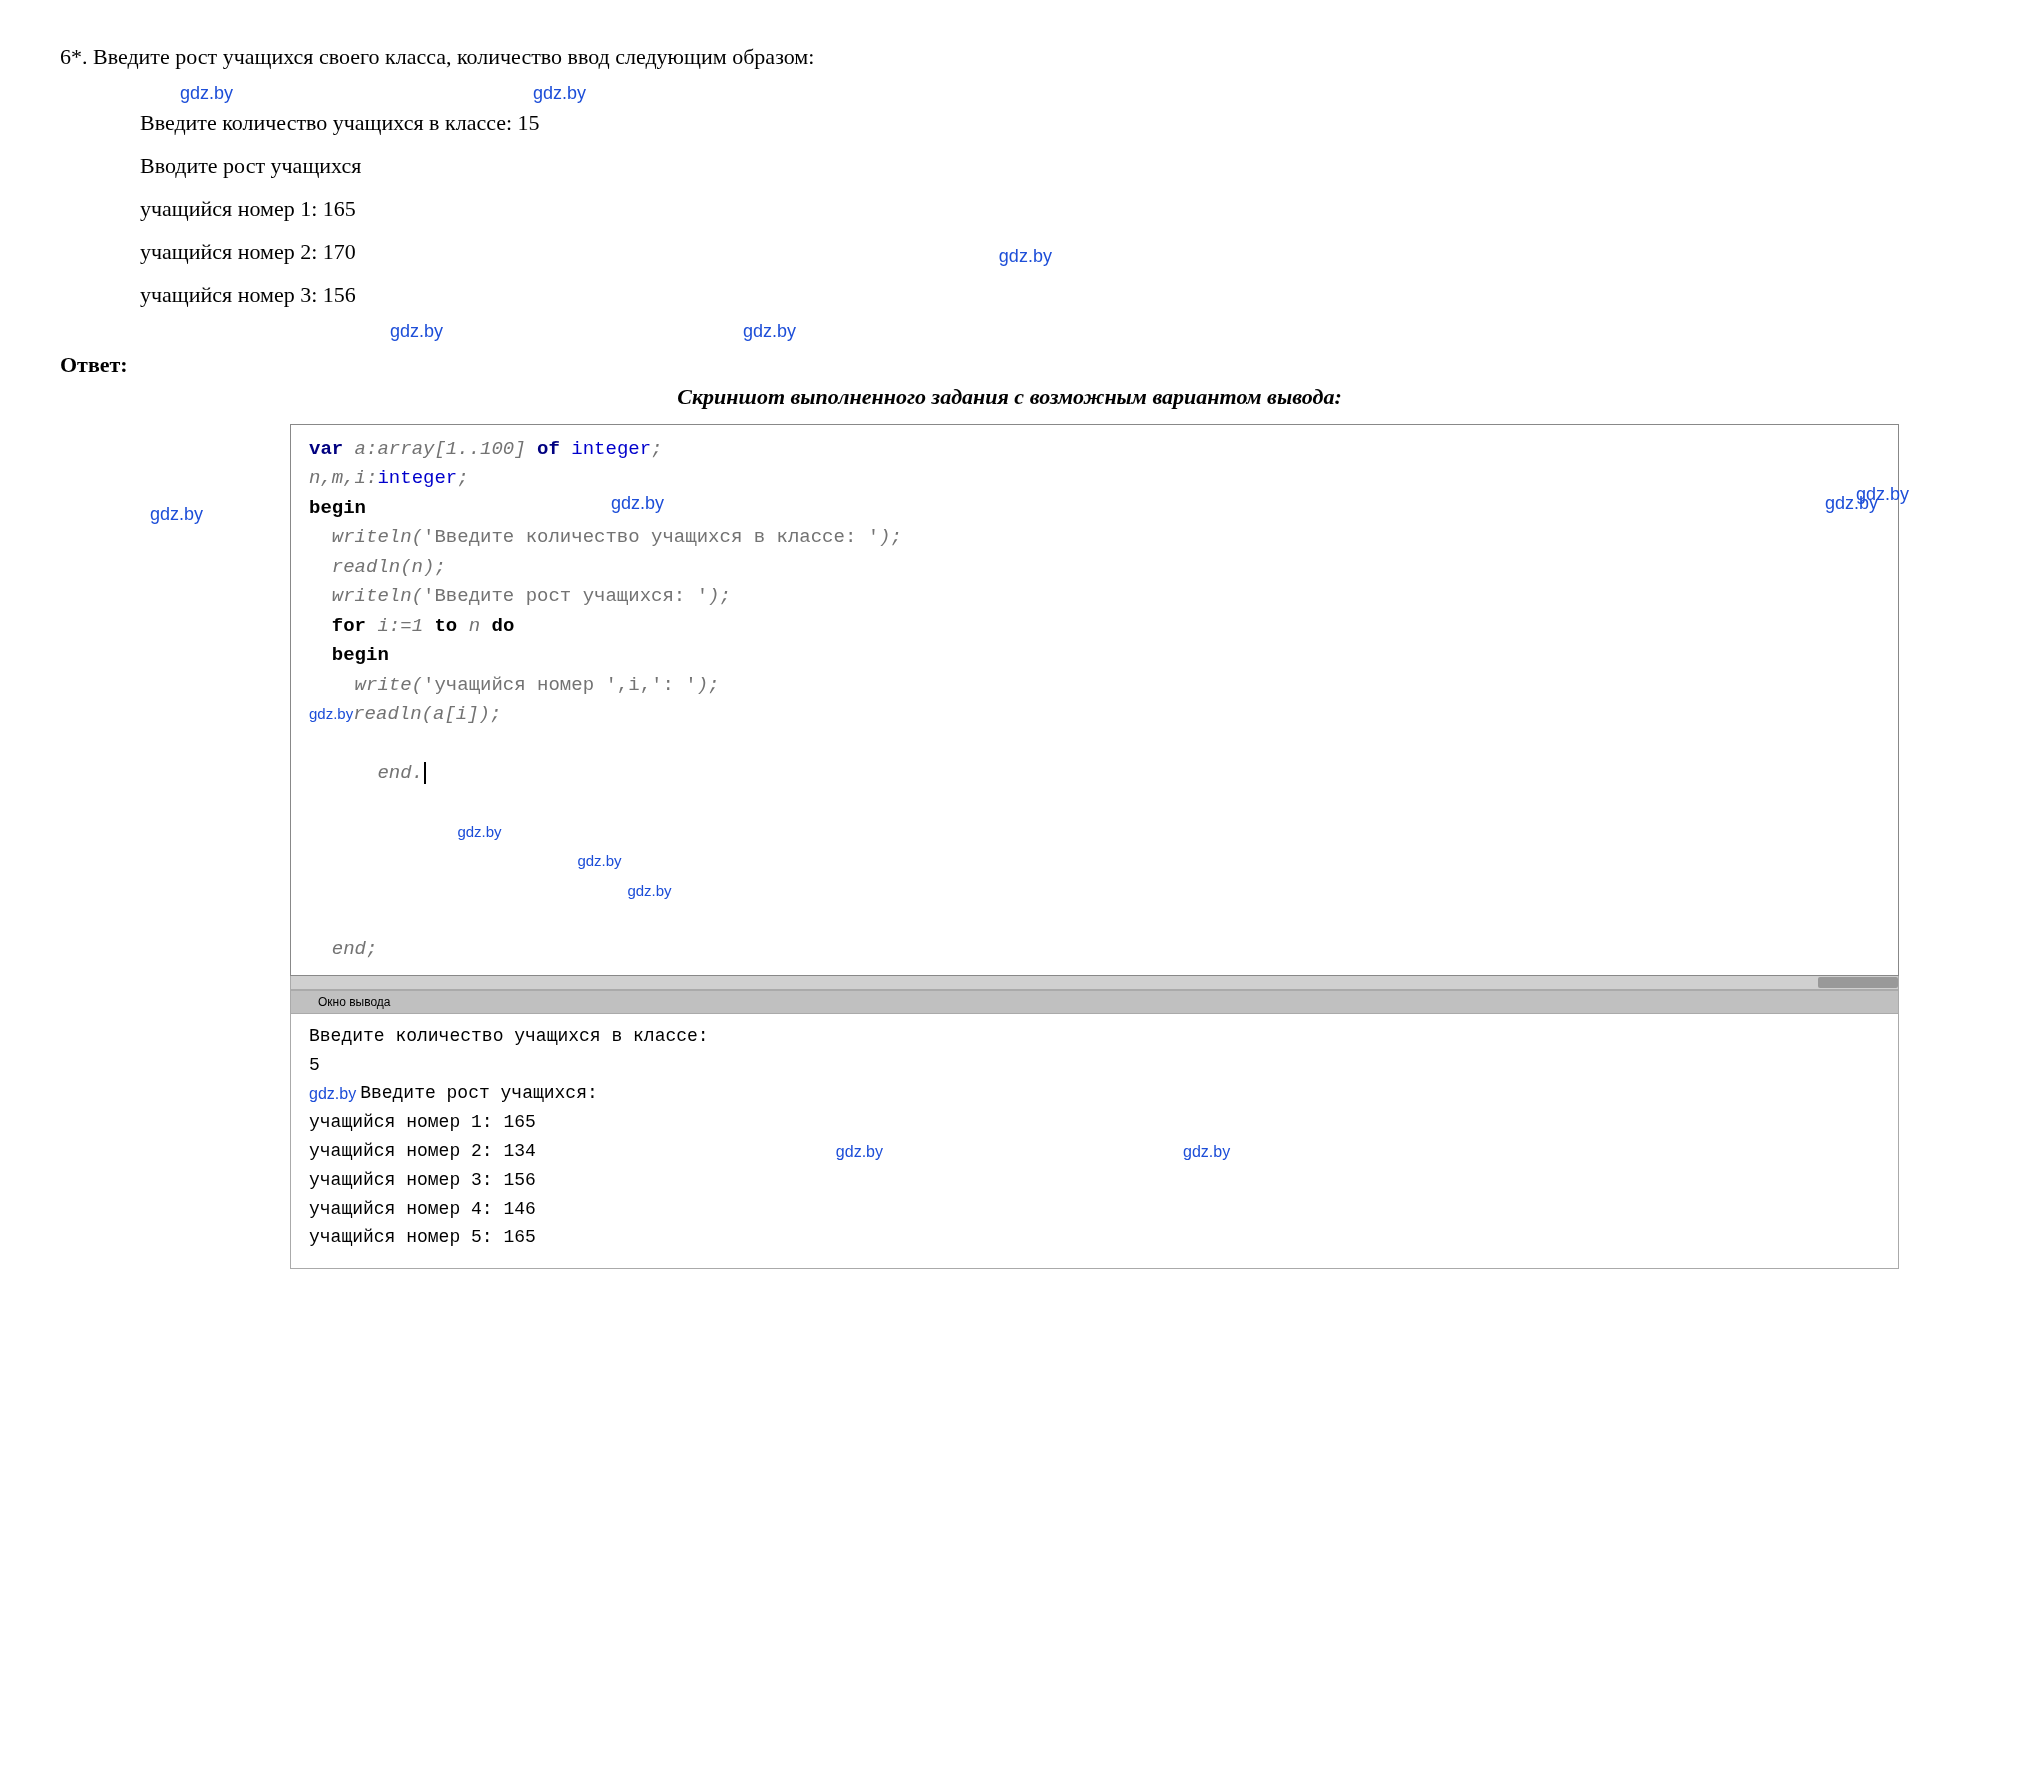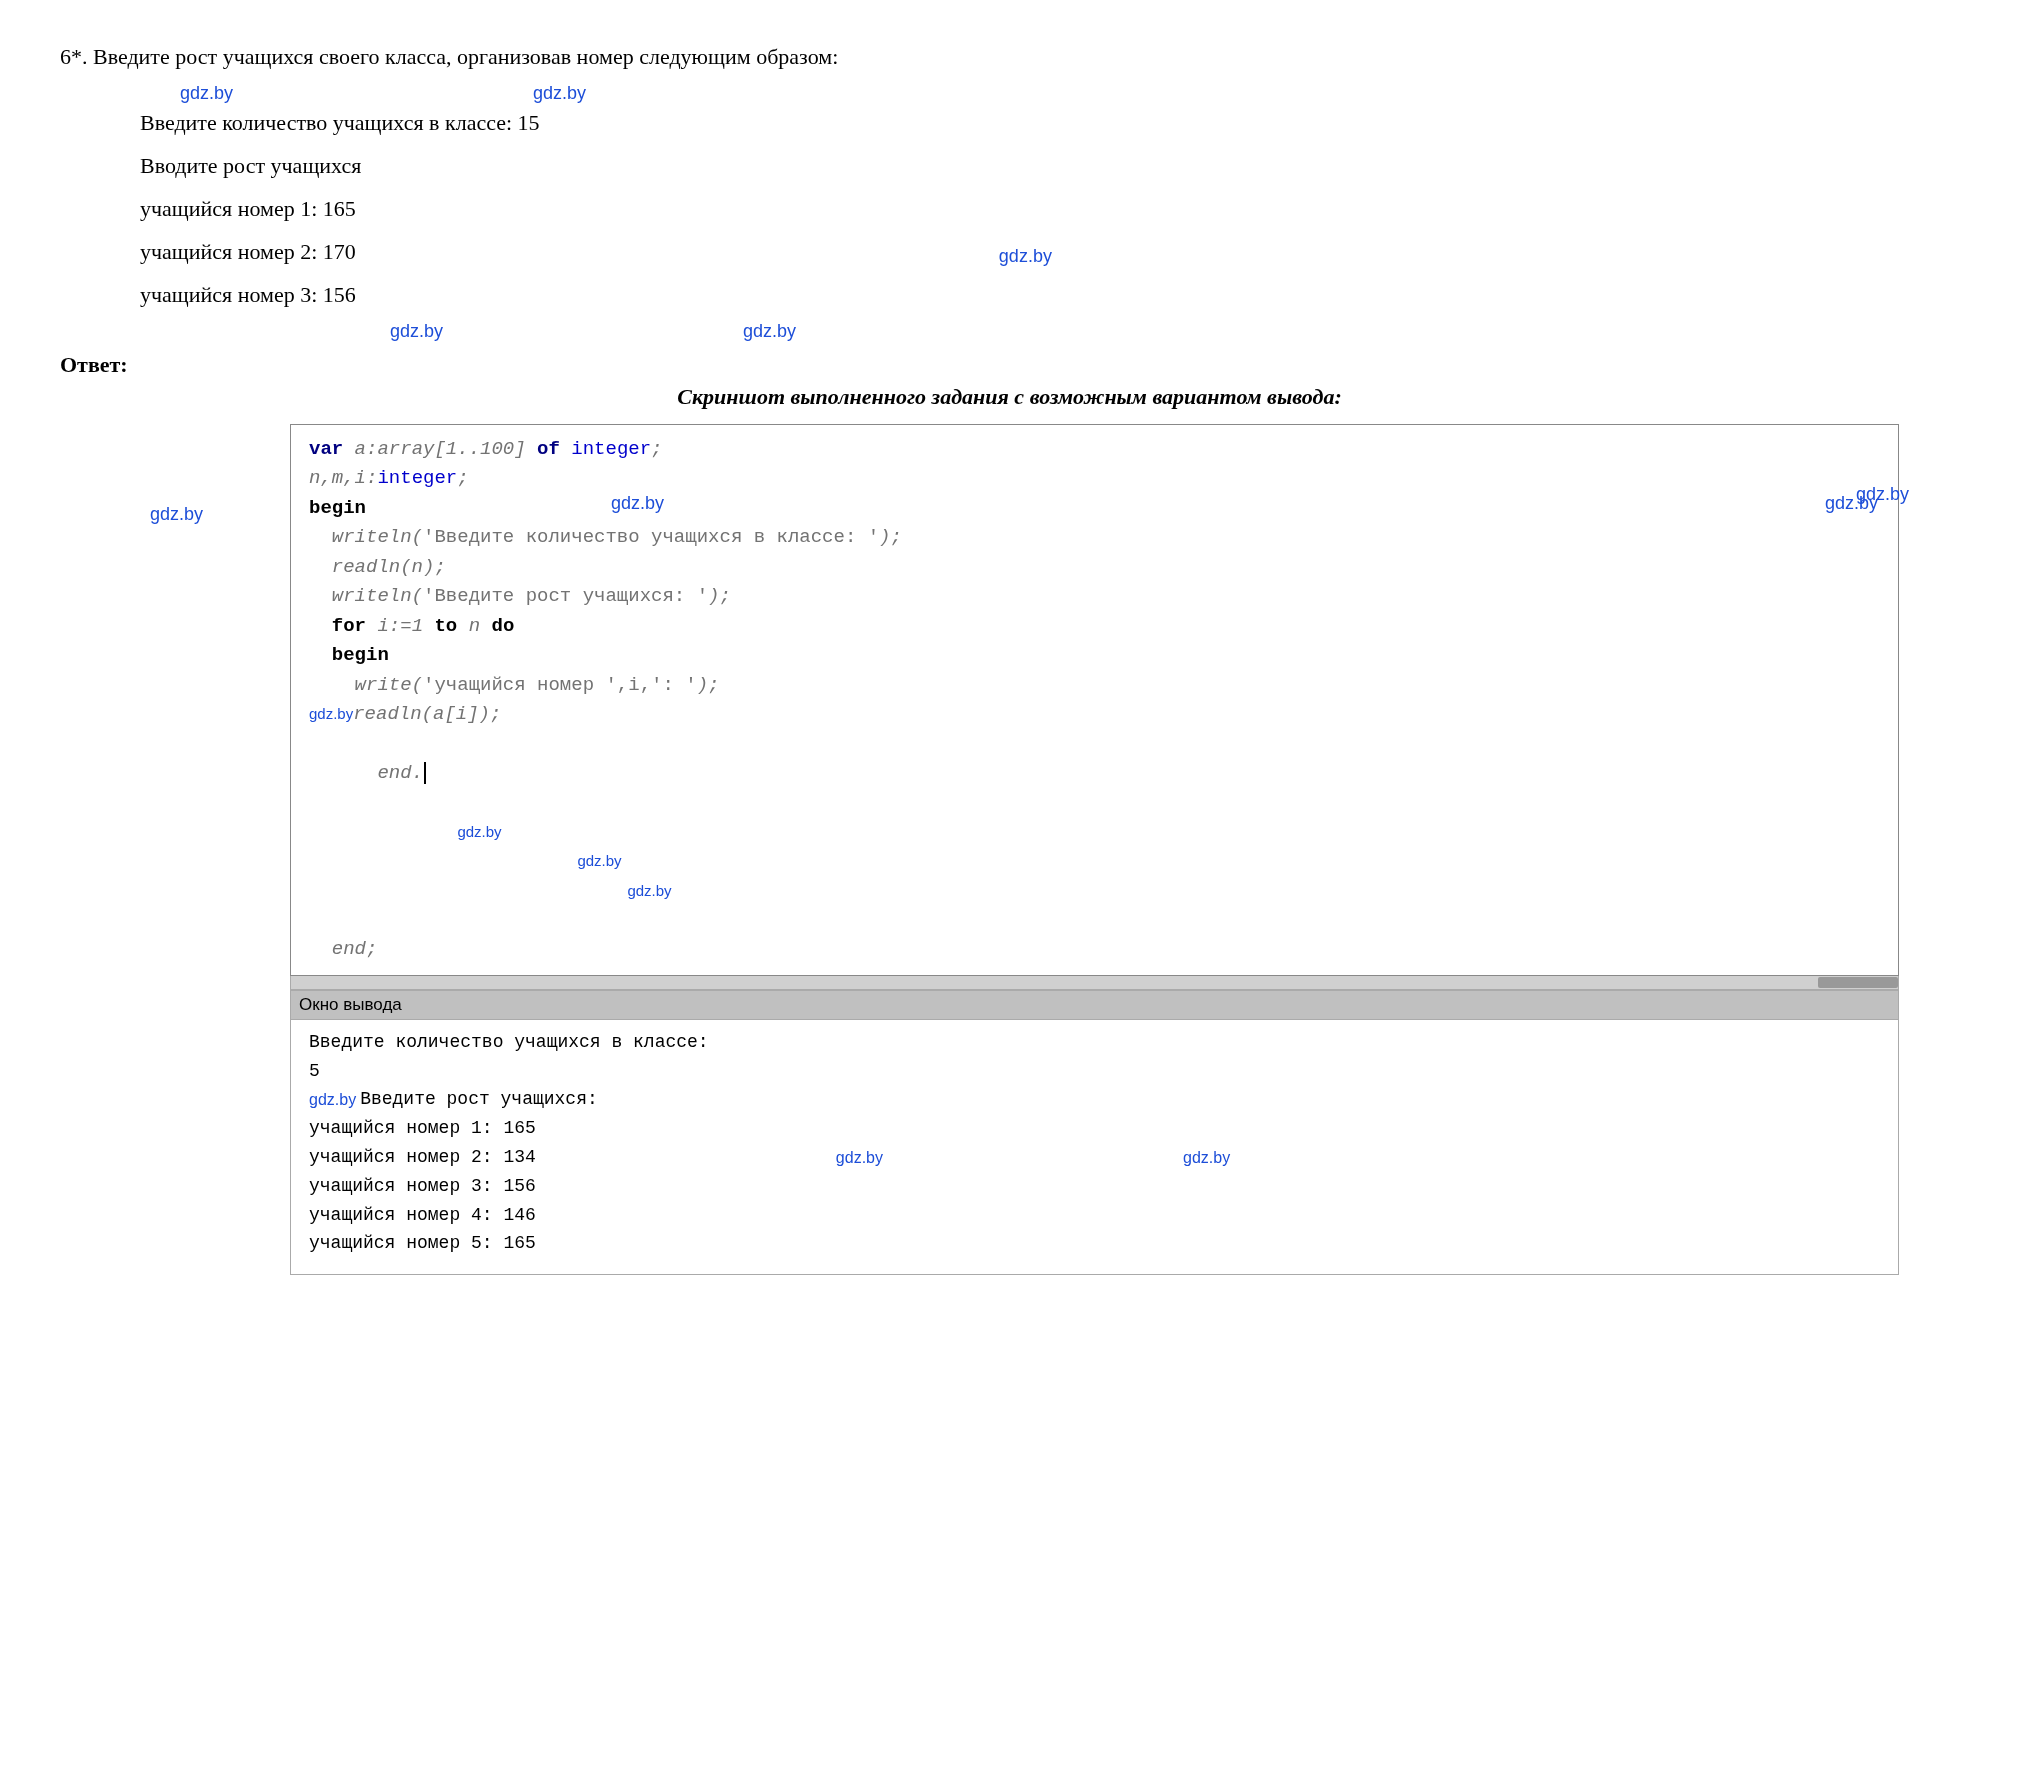--- a/index.html
+++ b/index.html
@@ -94,23 +94,23 @@
 
     .output-area {
       border: 1px solid #aaa;
       margin-left: 230px;
       margin-right: 60px;
       margin-top: 0;
     }
 
     .output-header {
       background: #c0c0c0;
-      padding: 4px 8px;
+      padding: 4px 27px;
       font-family: Arial, sans-serif;
-      font-size: 17px;
+      font-size: 12px;
       color: #000;
       border-bottom: 1px solid #aaa;
     }
 
     .output-body {
       background: #fff;
       padding: 8px 18px 16px 18px;
       font-family: "Courier New", Courier, monospace;
       font-size: 18px;
       line-height: 1.6;
@@ -121,21 +121,21 @@
       color: #1d4ed8;
       font-family: Arial, sans-serif;
       font-size: 18px;
     }
   </style>
 </head>
 <body>
 
 <div class="task-text">
   <span>6*.</span>
-  <span>Введите рост учащихся своего класса, организовав номер следующим образом:</span>
+  <span>Введите рост учащихся своего класса, количество ввод следующим образом:</span>
 </div>
 
 <div style="display:flex; gap: 300px; margin-left:120px; margin-bottom: 2px;">
   <span class="watermark gdz-inline">gdz.by</span>
   <span class="watermark gdz-inline">gdz.by</span>
 </div>
 
 <div class="indent">
   <div class="task-text">Введите количество учащихся в классе: 15</div>
   <div class="task-text">Вводите рост учащихся</div>

